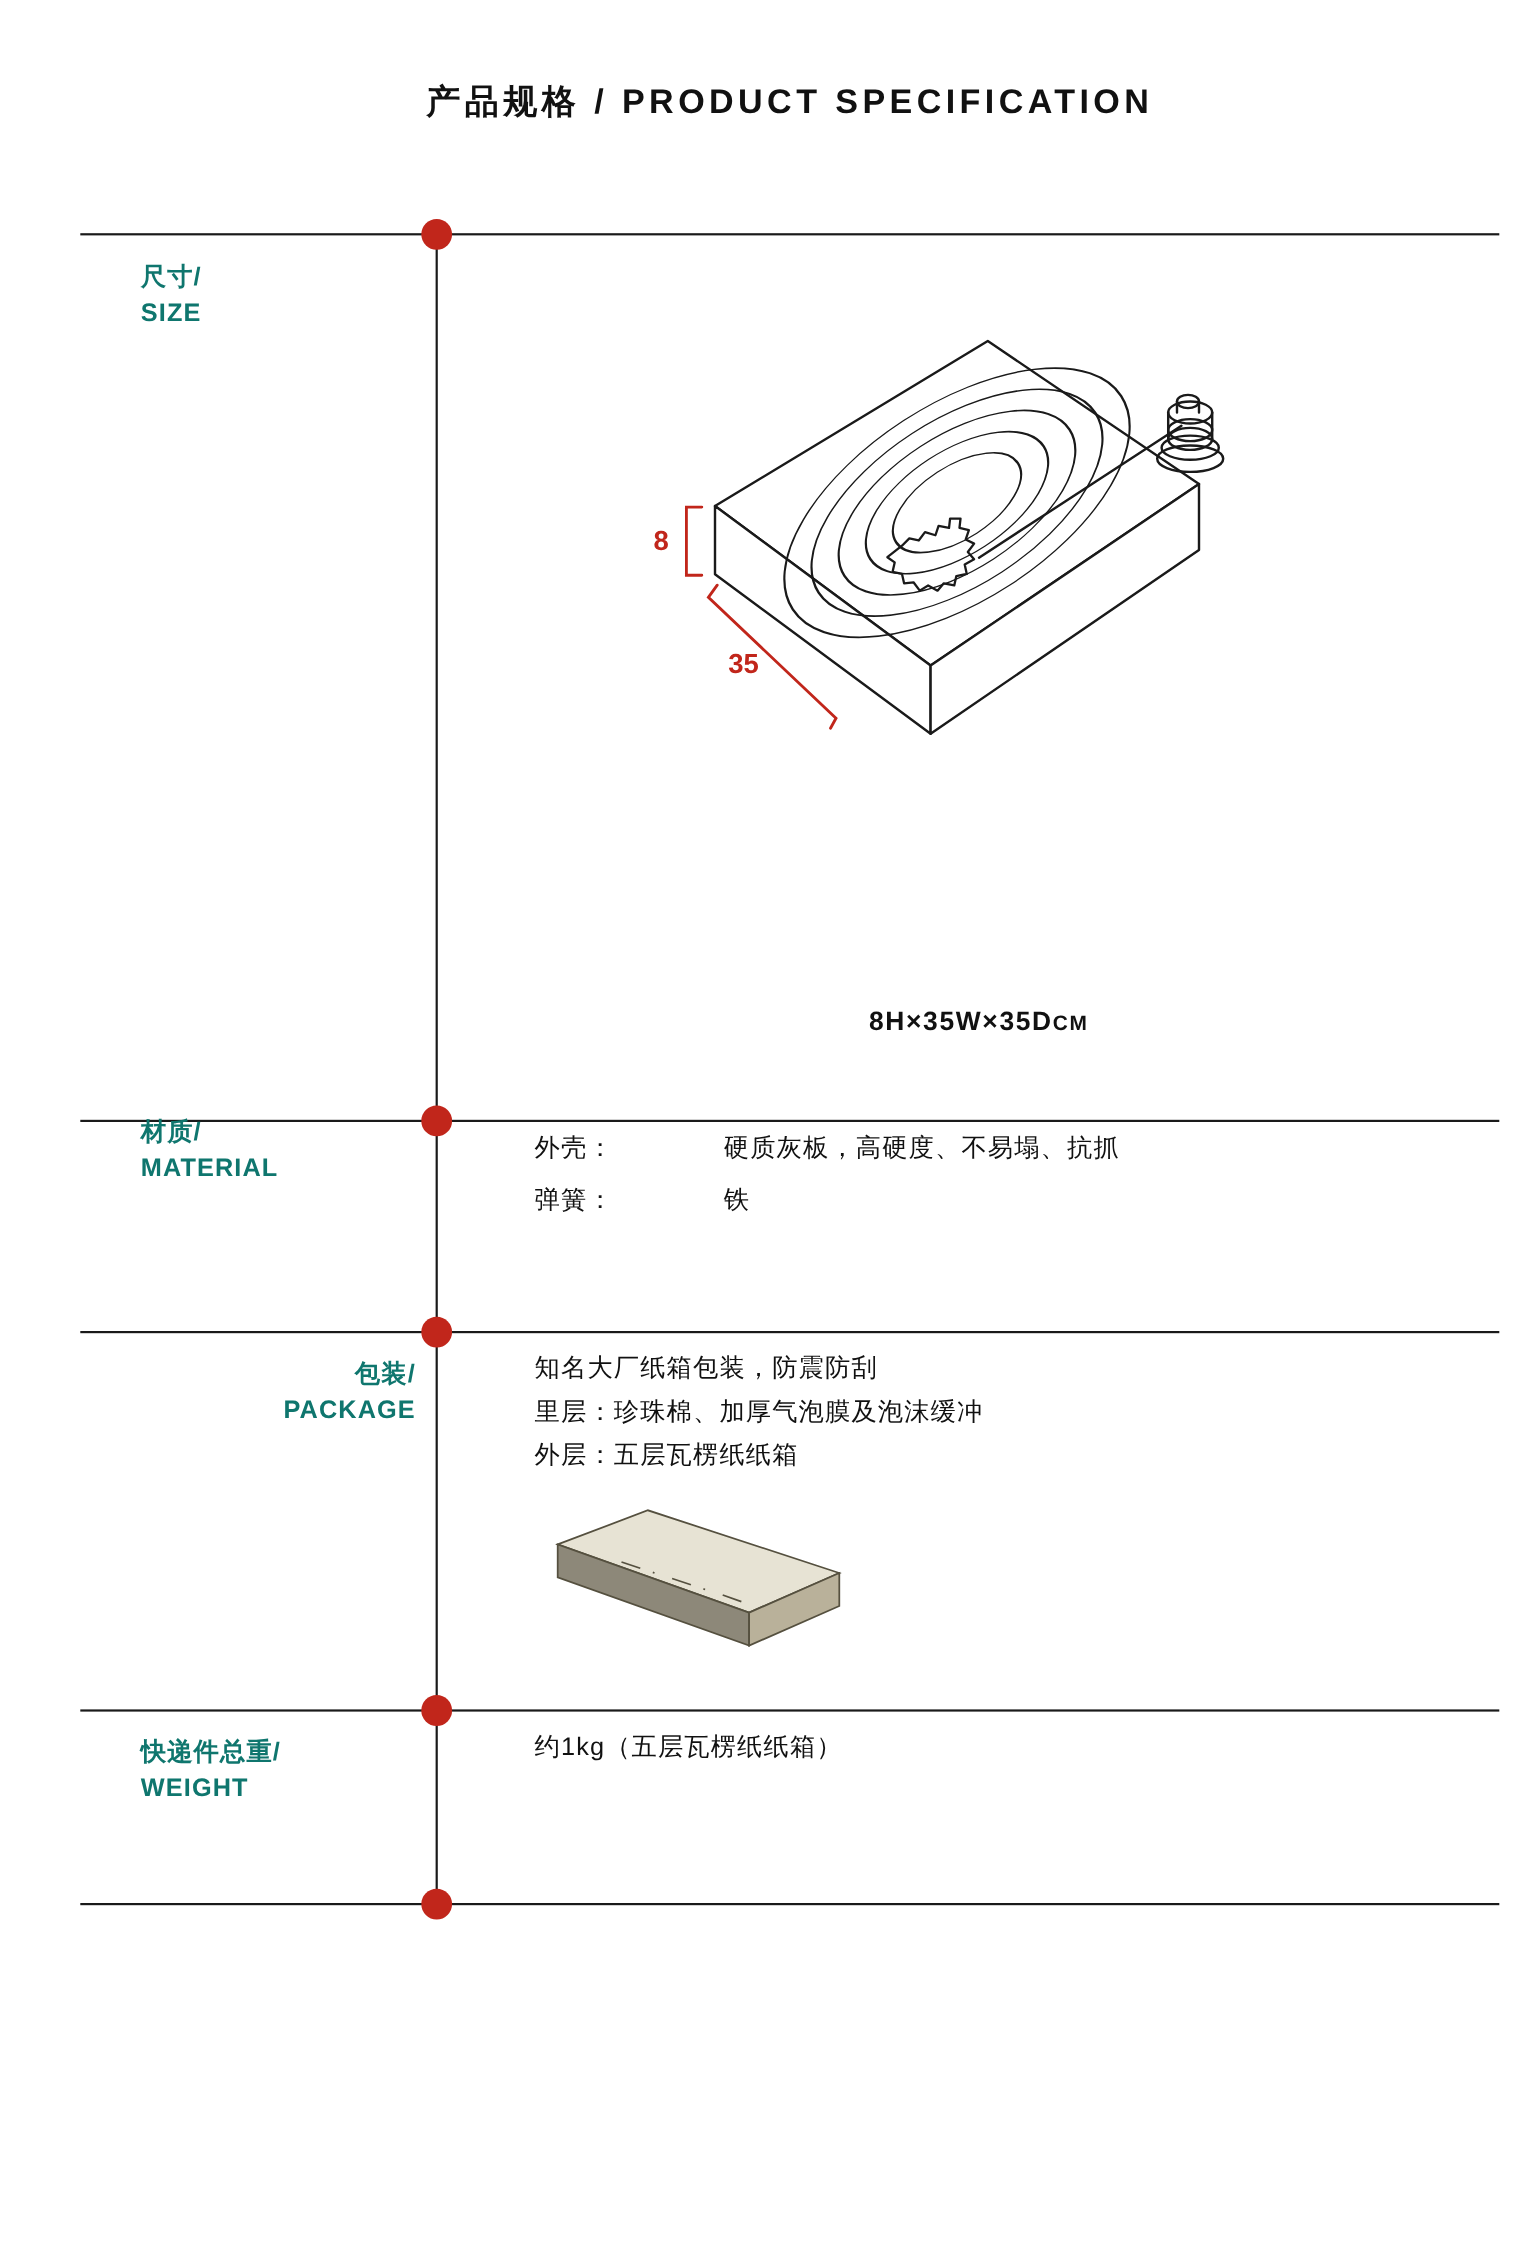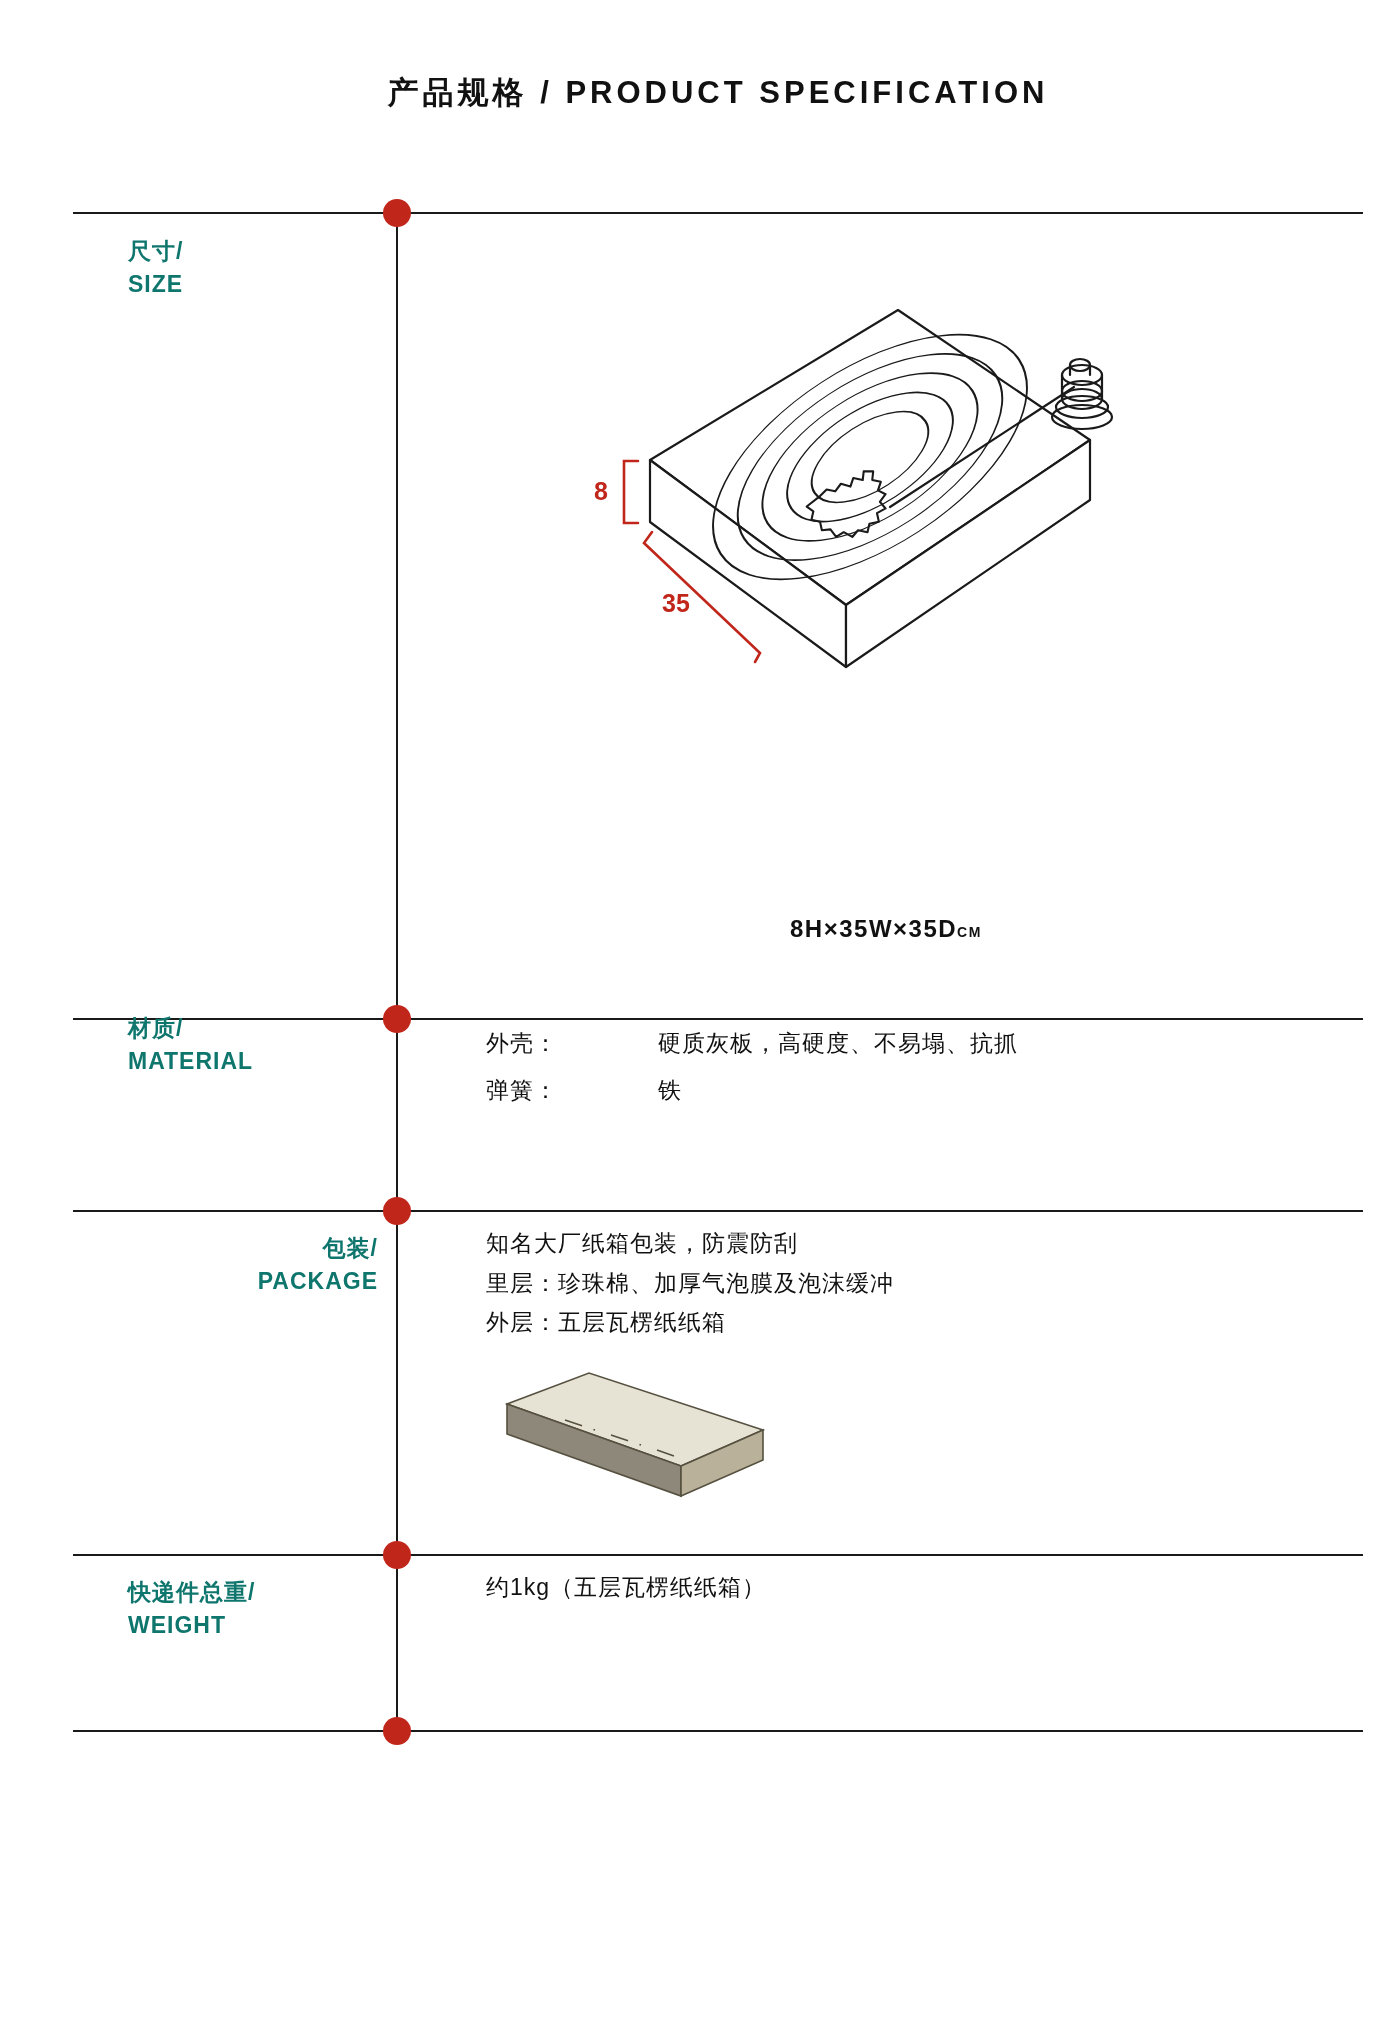--- a/index.html
+++ b/index.html
@@ -134,21 +134,21 @@
   }
 
   
   .size-caption {
     left: 772px;
     top: 915px;
     font-size: 24px;
     font-weight: bold;
     letter-spacing: 1.5px;
   }
-  .size-caption .unit { font-size: 14px; }
+  .size-caption .unit { font-size: 19px; }
 
   
   .product-drawing {
     position: absolute;
     left: 460px;
     top: 275px;
     width: 740px;
     height: 620px;
   }
   .carton-drawing {

